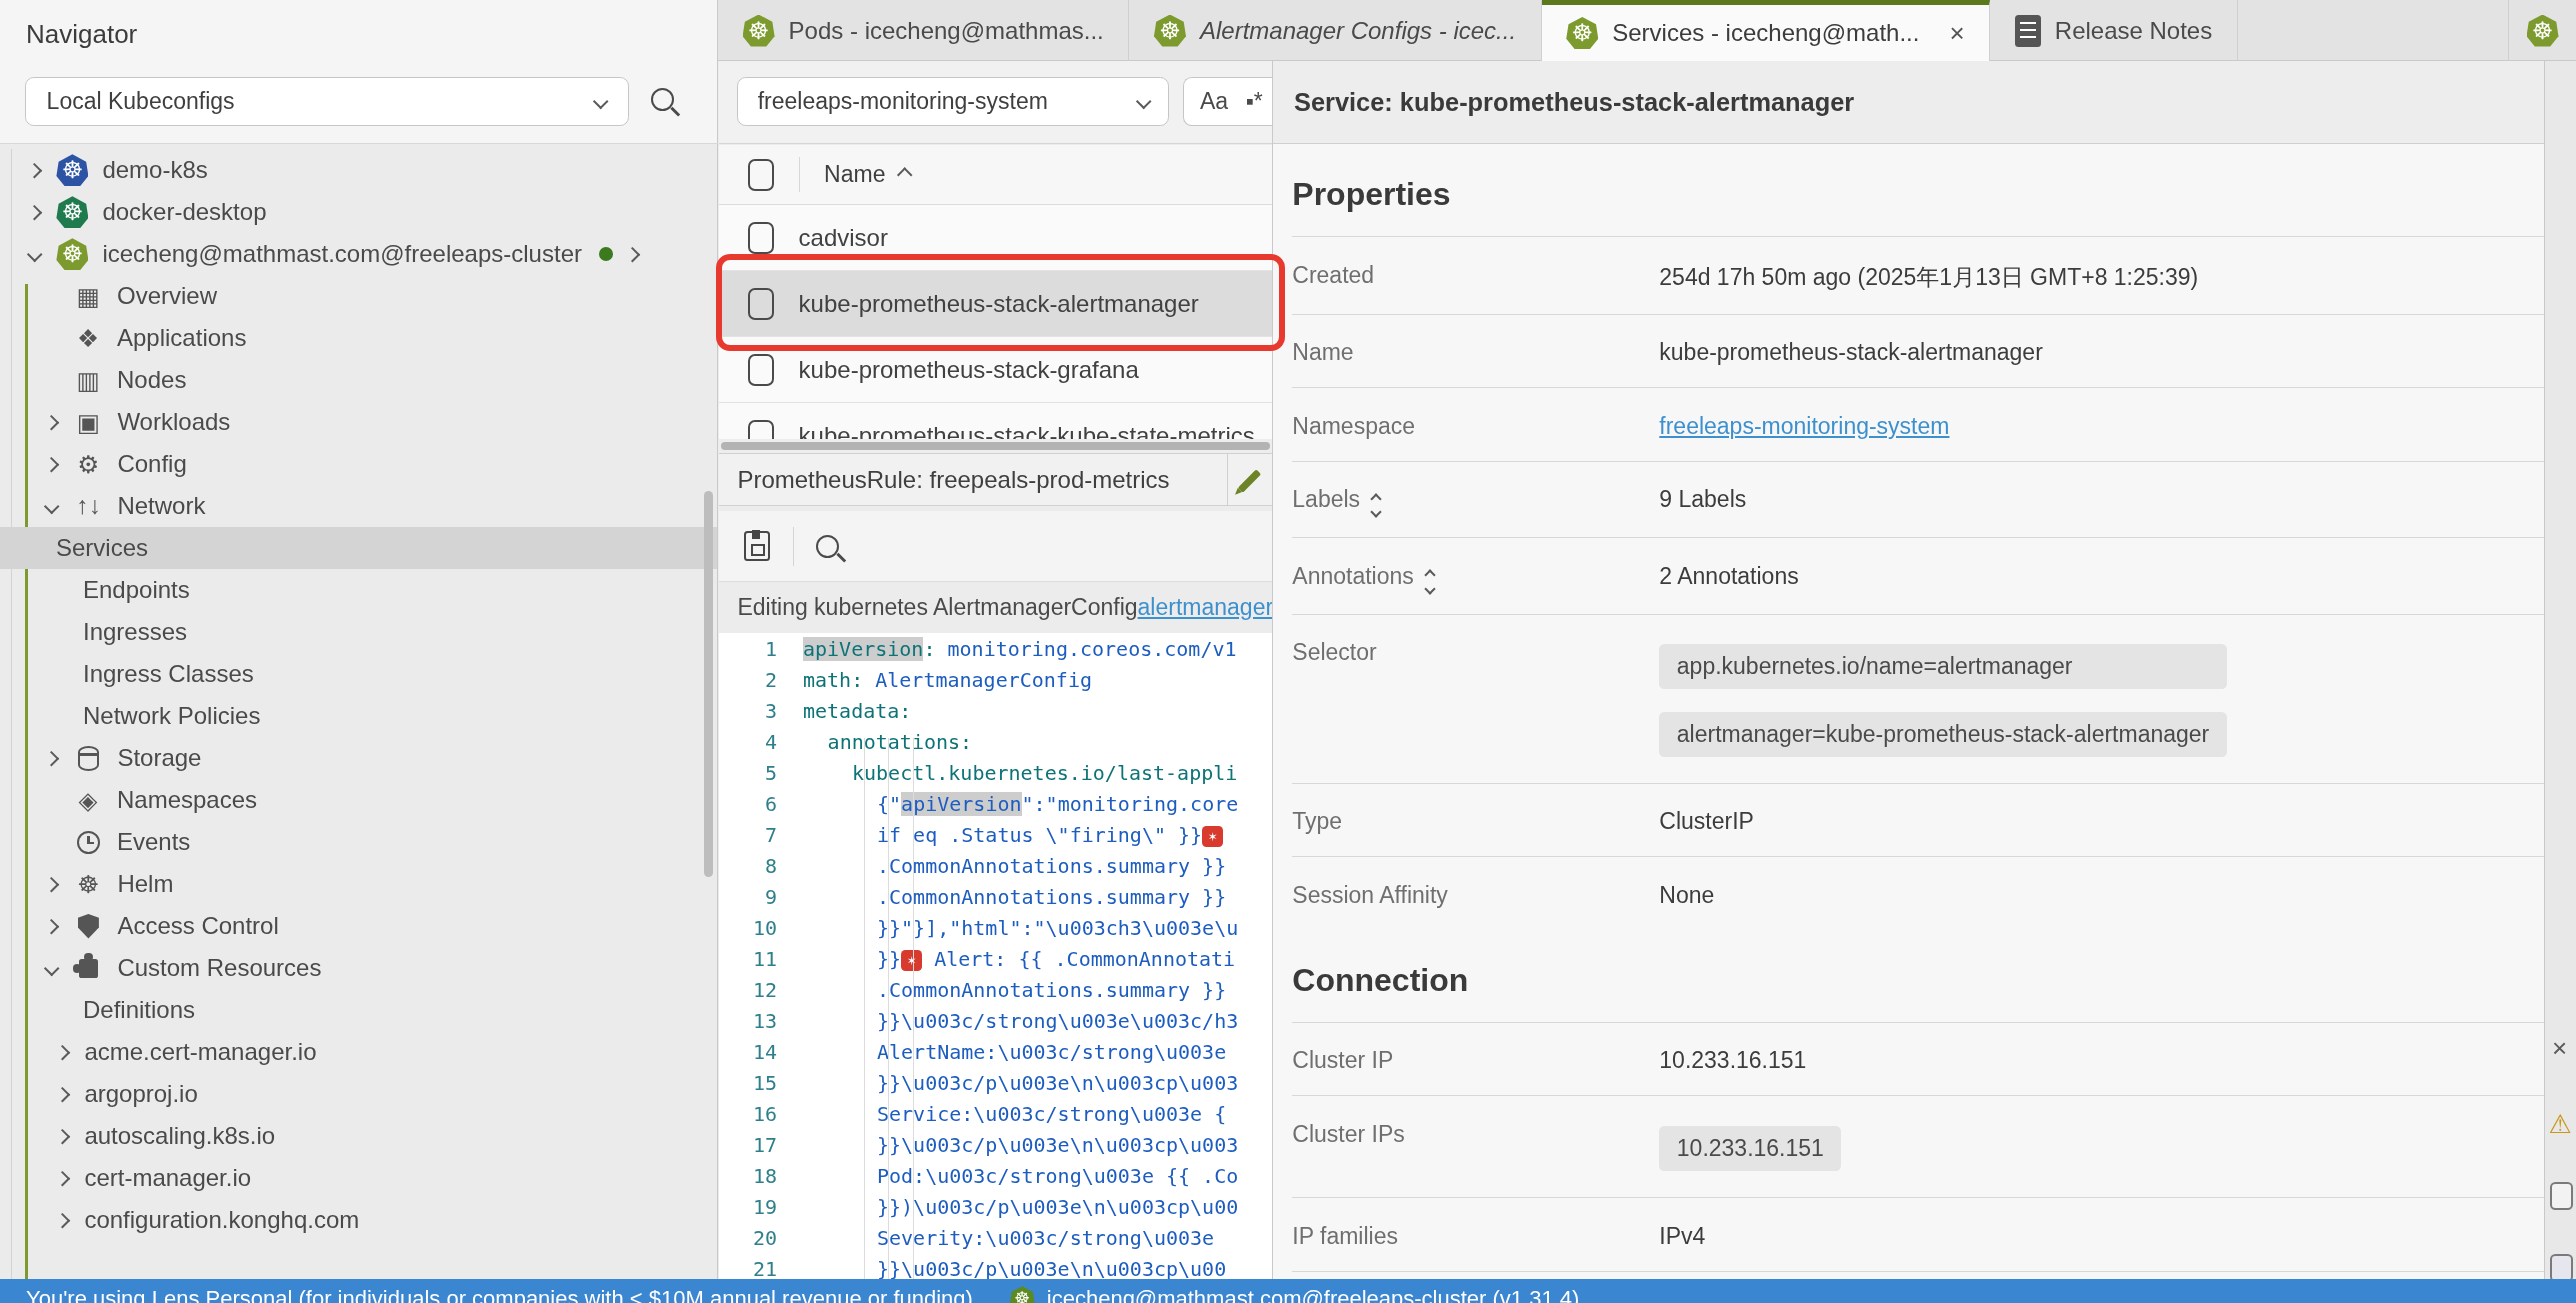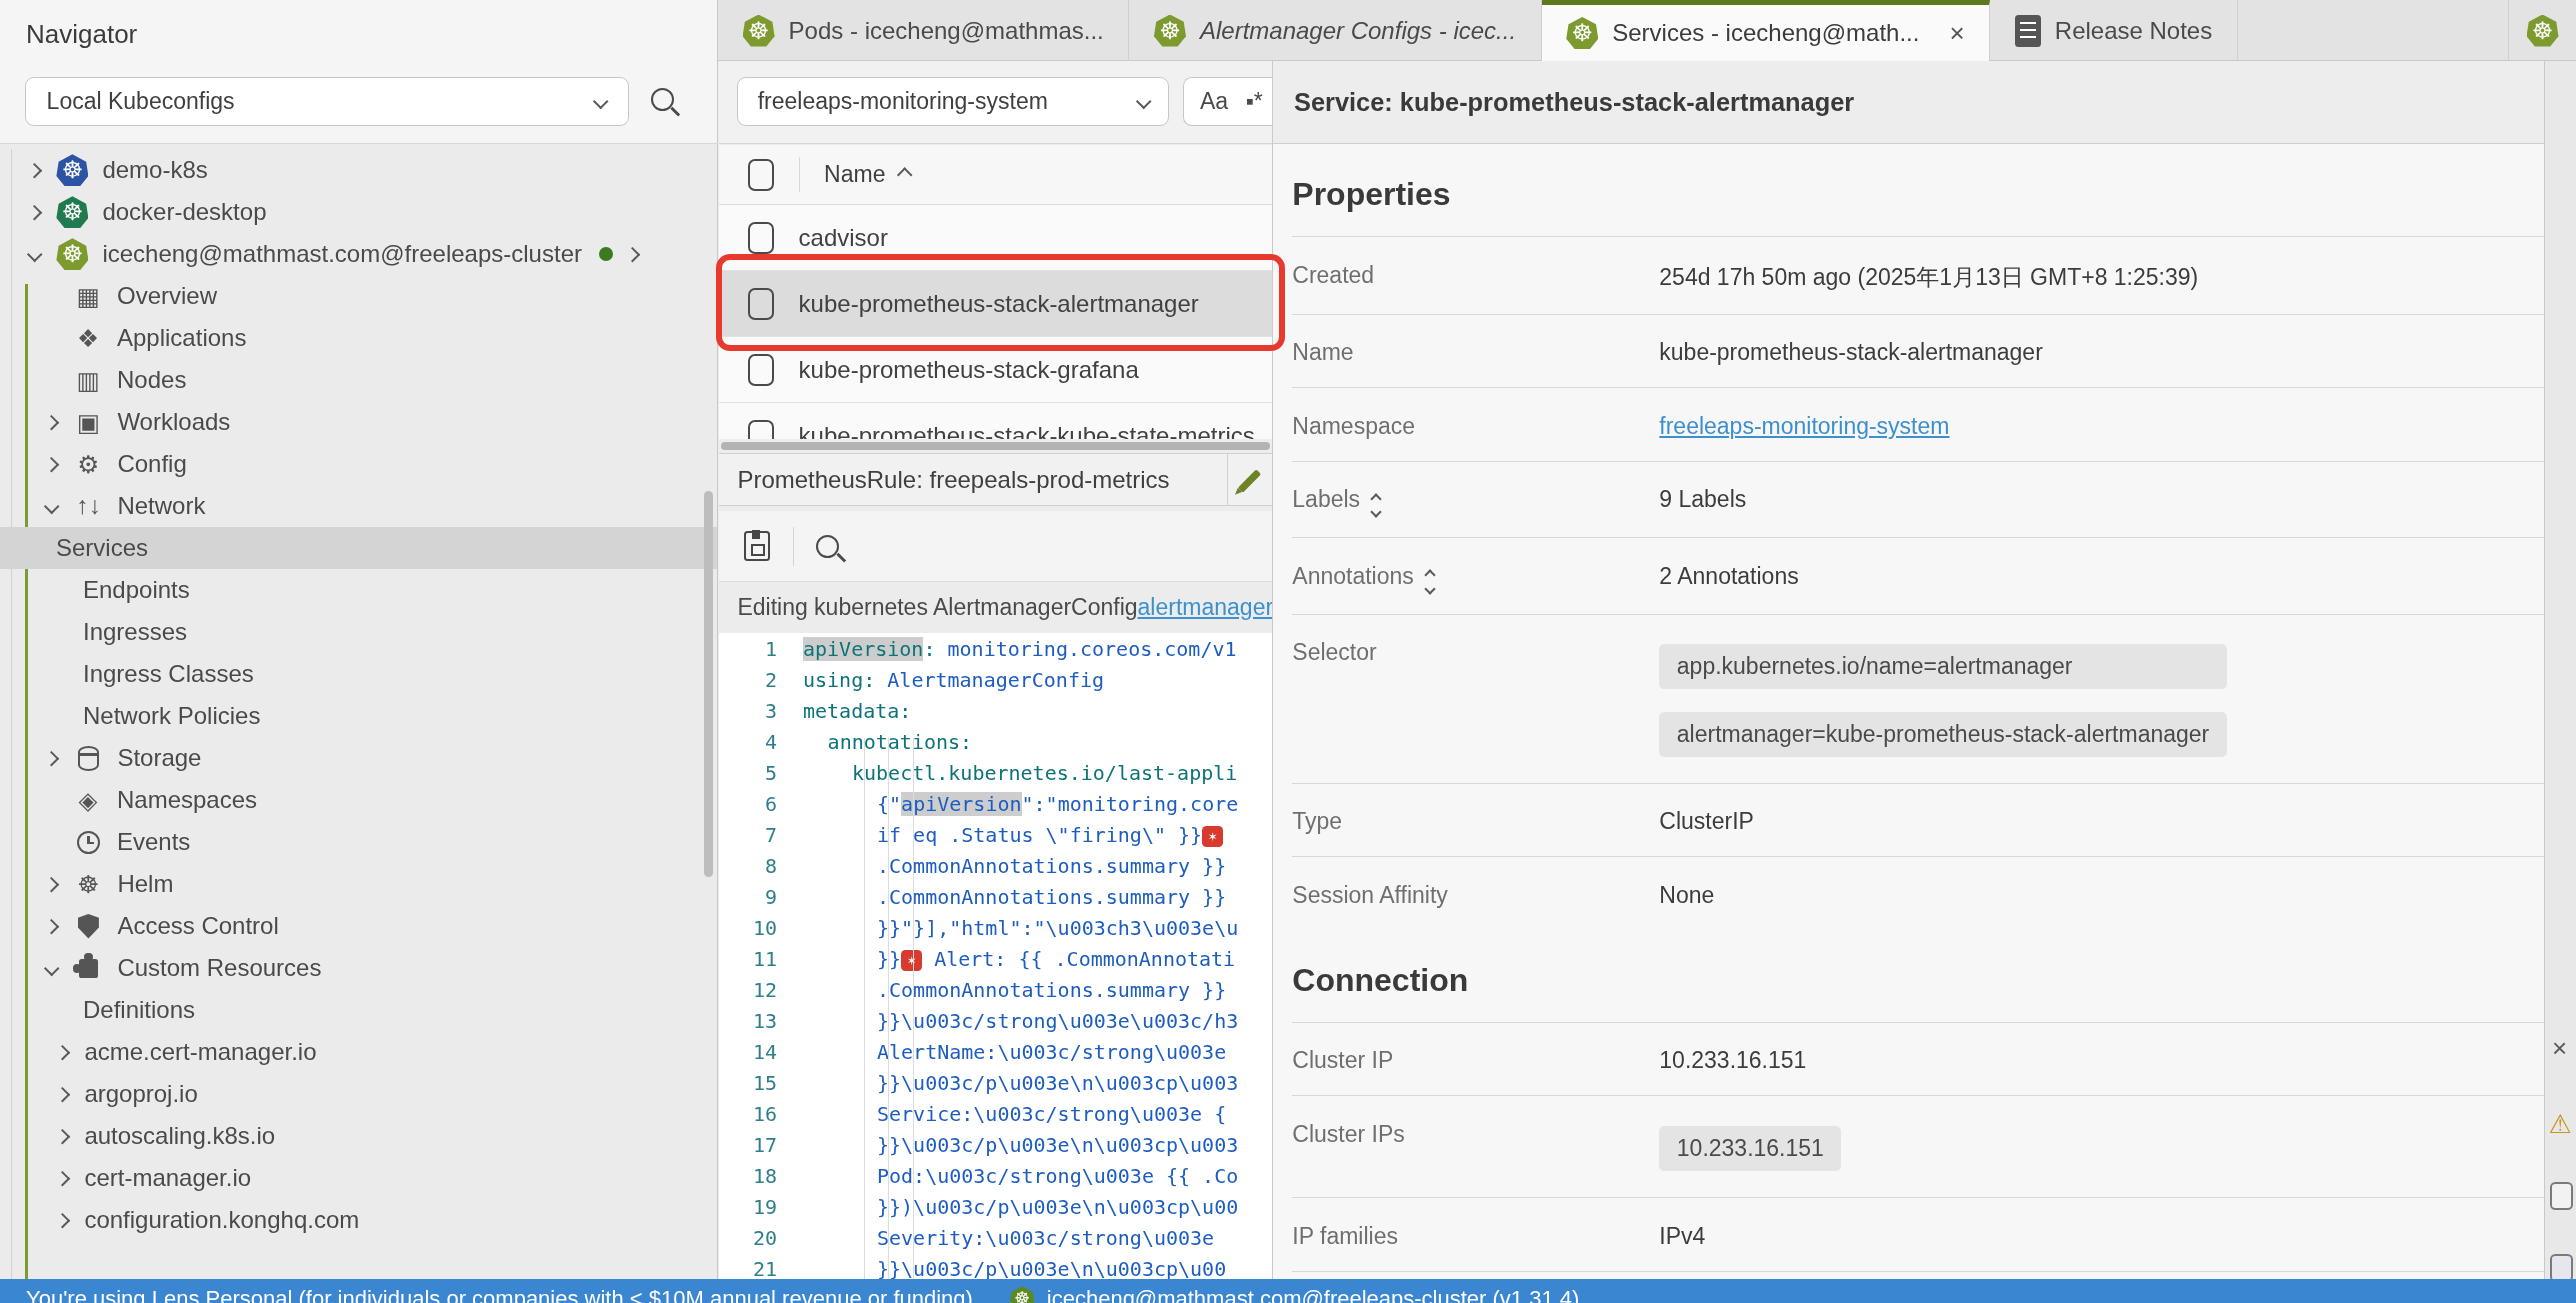--- a/index.html
+++ b/index.html
@@ -372,21 +372,21 @@
   <span class="pre">Editing kubernetes AlertmanagerConfig </span>
   <a href="#">alertmanager</a>
 </div>
 
 <div id="editor">
   <div class="iguide" style="left:145px"></div>
   <div class="iguide" style="left:169px"></div>
   <div class="iguide" style="left:194px"></div>
   <div id="elines">
       <div class="eline"><span class="lnum">1</span><span class="code" style="padding-left: 0px; text-align: center;"><span class="seg-k seg-hl">apiVersion</span><span class="seg-k">: </span><span class="seg-v">monitoring.coreos.com/v1</span></span></div>
-      <div class="eline"><span class="lnum">2</span><span class="code" style="padding-left: 0px;"><span class="seg-k">using: </span><span class="seg-v">AlertmanagerConfig</span></span></div>
+      <div class="eline"><span class="lnum">2</span><span class="code" style="padding-left: 0px;"><span class="seg-k">math: </span><span class="seg-v">AlertmanagerConfig</span></span></div>
       <div class="eline"><span class="lnum">3</span><span class="code" style="padding-left: 0px;"><span class="seg-k">metadata:</span></span></div>
       <div class="eline"><span class="lnum">4</span><span class="code" style="padding-left: 24.6px;"><span class="seg-k">annotations:</span></span></div>
       <div class="eline"><span class="lnum">5</span><span class="code" style="padding-left: 49px;"><span class="seg-k">kubectl.kubernetes.io/last-appli</span></span></div>
       <div class="eline"><span class="lnum">6</span><span class="code" style="padding-left: 74px;"><span class="seg-v">{"</span><span class="seg-v seg-hl">apiVersion</span><span class="seg-v">":"monitoring.core</span></span></div>
       <div class="eline"><span class="lnum">7</span><span class="code" style="padding-left: 74px;"><span class="seg-v">if eq .Status \"firing\" }}</span><span class="alert-emoji">✶</span></span></div>
       <div class="eline"><span class="lnum">8</span><span class="code" style="padding-left: 74px;"><span class="seg-v">.CommonAnnotations.summary }}</span></span></div>
       <div class="eline"><span class="lnum">9</span><span class="code" style="padding-left: 74px;"><span class="seg-v">.CommonAnnotations.summary }}</span></span></div>
       <div class="eline"><span class="lnum">10</span><span class="code" style="padding-left: 74px;"><span class="seg-v">}}"}],"html":"\u003ch3\u003e\u</span></span></div>
       <div class="eline"><span class="lnum">11</span><span class="code" style="padding-left: 74px;"><span class="seg-v">}}</span><span class="alert-emoji">✶</span><span class="seg-v"> Alert: {{ .CommonAnnotati</span></span></div>
       <div class="eline"><span class="lnum">12</span><span class="code" style="padding-left: 74px;"><span class="seg-v">.CommonAnnotations.summary }}</span></span></div>

